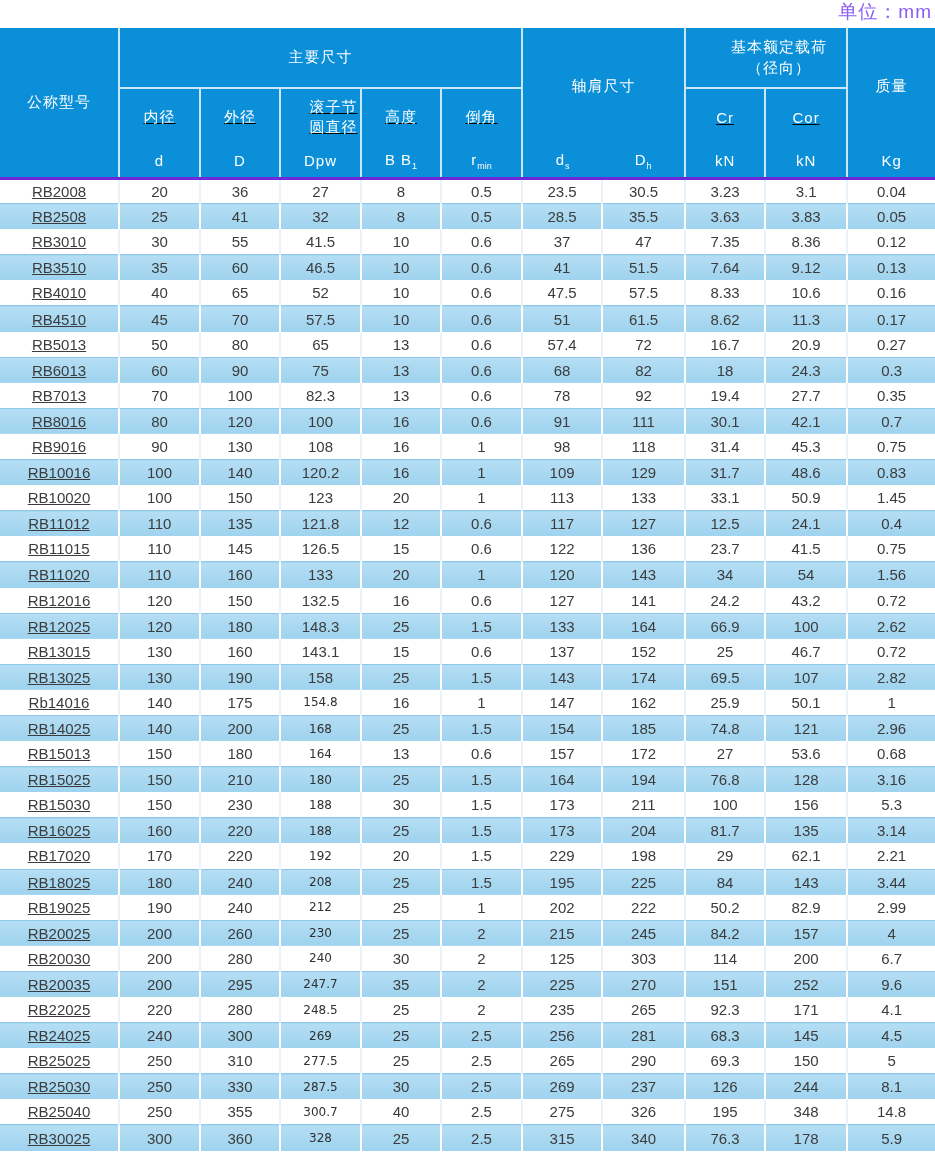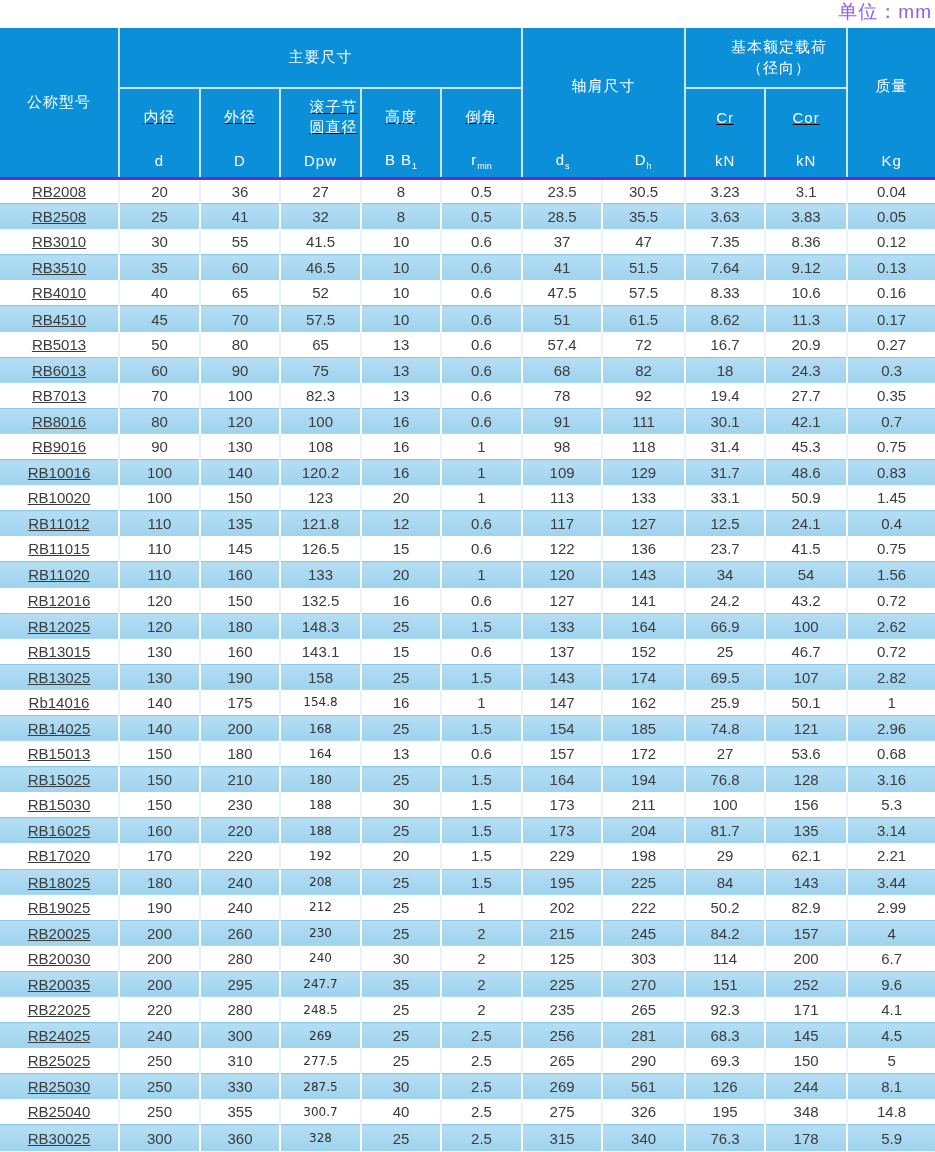--- a/index.html
+++ b/index.html
@@ -568,21 +568,21 @@
         <td>5</td>
       </tr>
       <tr class="stripe">
         <td>RB25030</td>
         <td>250</td>
         <td>330</td>
         <td class="alt">287.5</td>
         <td>30</td>
         <td>2.5</td>
         <td>269</td>
-        <td>561</td>
+        <td>237</td>
         <td>126</td>
         <td>244</td>
         <td>8.1</td>
       </tr>
       <tr>
         <td>RB25040</td>
         <td>250</td>
         <td>355</td>
         <td class="alt">300.7</td>
         <td>40</td>

